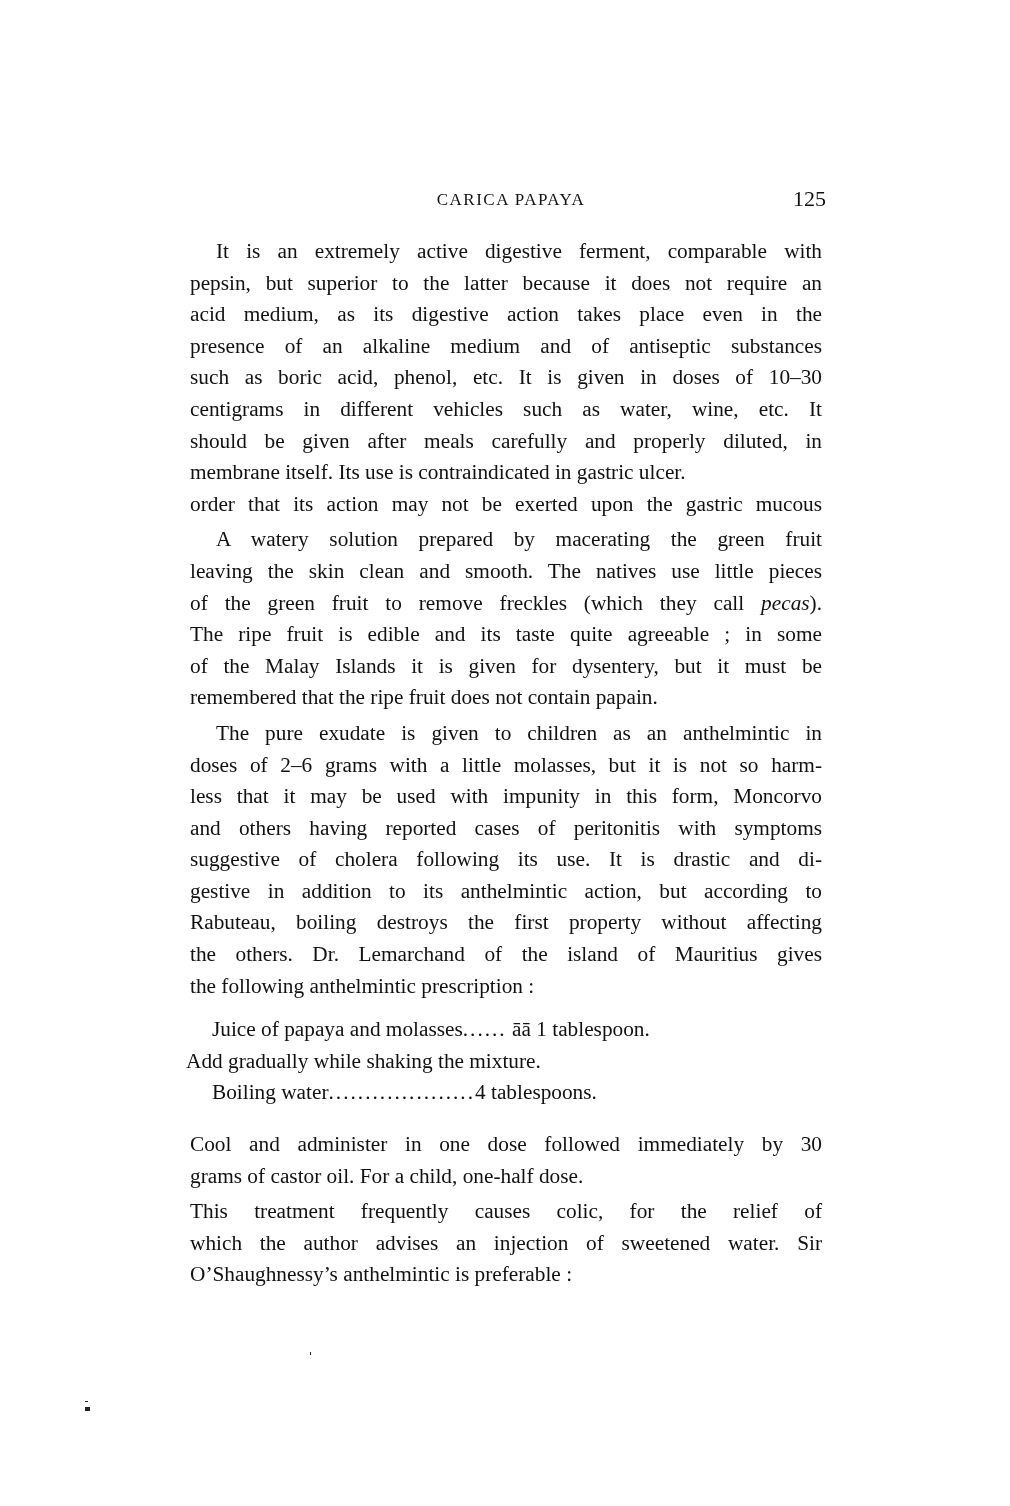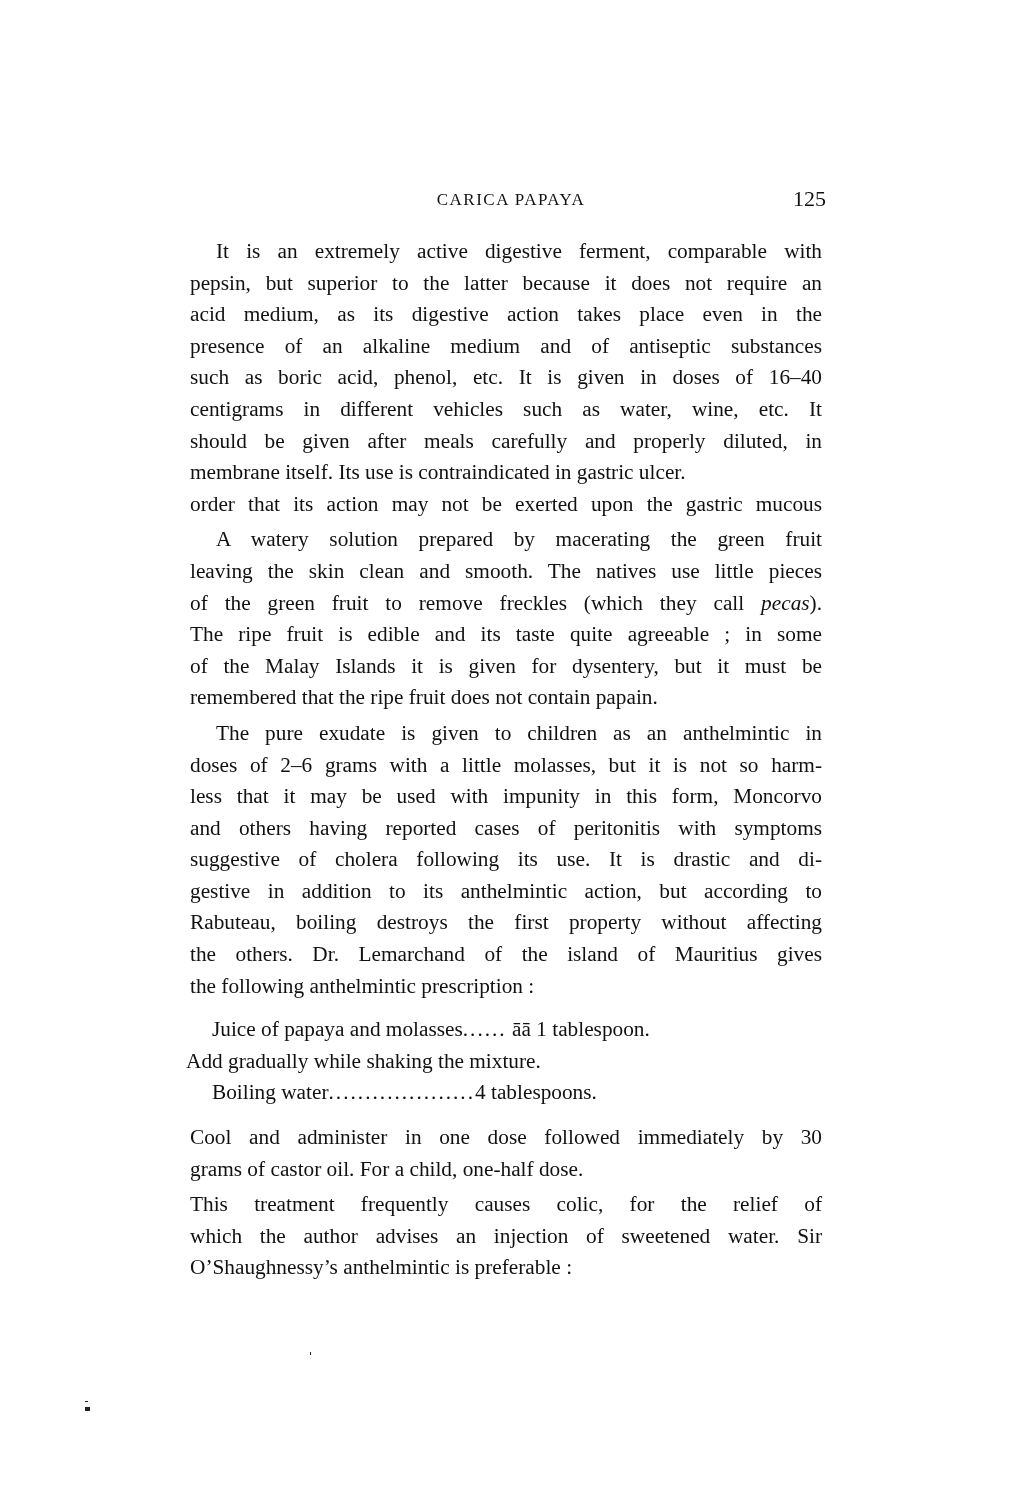--- a/index.html
+++ b/index.html
@@ -59,21 +59,21 @@
       white-space: nowrap;
     }
     .para .line.last {
       text-align-last: left;
     }
     .para .line.first {
       padding-left: 0;
     }
     .rx {
       margin-top: 12px;
-      margin-bottom: 13px;
+      margin-bottom: 20px;
       font-size: 21.3px;
       line-height: 31.6px;
     }
     .rx-line {
       display: block;
       white-space: nowrap;
     }
     .rx-line.indent {
       padding-left: 26px;
     }
@@ -97,21 +97,21 @@
     <div class="page-number">125</div>
   </div>
 
   <div class="body-text">
 
     <p class="para">
       <span class="line first" style="padding-left:26px">It is an extremely active digestive ferment, comparable with</span>
       <span class="line">pepsin, but superior to the latter because it does not require an</span>
       <span class="line">acid medium, as its digestive action takes place even in the</span>
       <span class="line">presence of an alkaline medium and of antiseptic substances</span>
-      <span class="line">such as boric acid, phenol, etc.  It is given in doses of 16–40</span>
+      <span class="line">such as boric acid, phenol, etc.  It is given in doses of 10–30</span>
       <span class="line">centigrams in different vehicles such as water, wine, etc.  It</span>
       <span class="line">should be given after meals carefully and properly diluted, in</span>
       <span class="line last">membrane itself.  Its use is contraindicated in gastric ulcer.</span>
       <span class="line">order that its action may not be exerted upon the gastric mucous</span>
     </p>
 
     <p class="para">
       <span class="line first" style="padding-left:26px">A watery solution prepared by macerating the green fruit</span>
       <span class="line">leaving the skin clean and smooth.  The natives use little pieces</span>
       <span class="line"><span>of the green fruit to remove freckles (which they call </span><em>pecas</em><span>).</span></span>

